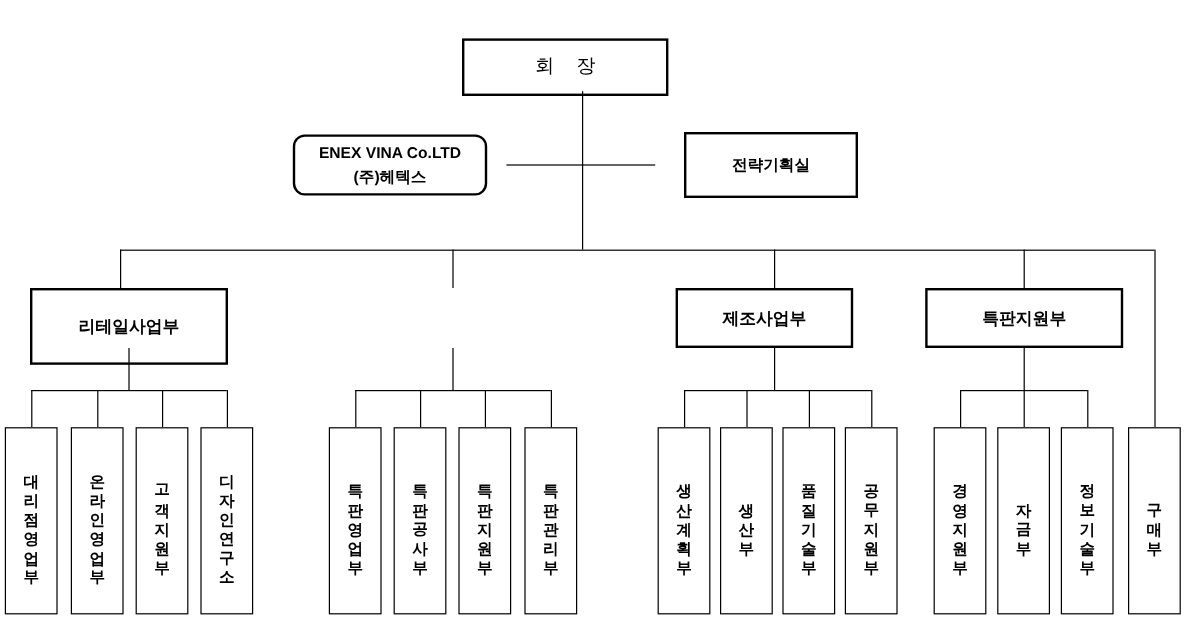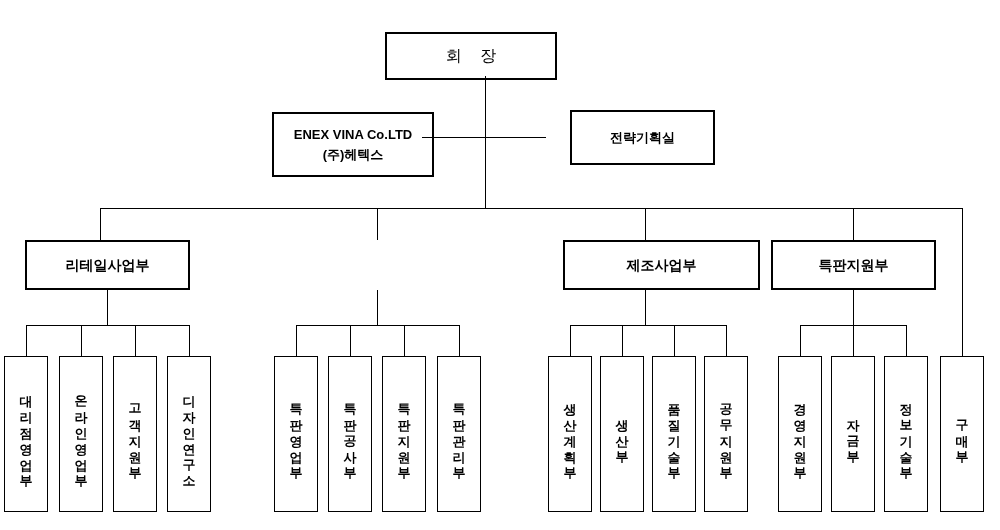--- a/index.html
+++ b/index.html
@@ -81,44 +81,44 @@
 <body>
 
 <div id="chart-root">
 
   <div class="box lvl-top" style="left:385px; top:32px; width:172px; height:48px;">
     <span class="box-label">회  장</span>
   </div>
 
   <div class="line v" style="left:485px; top:76px; width:1px; height:132px;"></div>
 
-  <div class="box lvl-two affiliate" style="left:272px; top:112px; width:162px; height:65px;">
+  <div class="box lvl-two affiliate" style="left:244px; top:112px; width:162px; height:51px;border-radius:10px;">
     <span class="box-label">ENEX VINA Co.LTD
 (주)헤텍스</span>
   </div>
 
   <div class="box lvl-two" style="left:570px; top:110px; width:145px; height:55px;">
     <span class="box-label">전략기획실</span>
   </div>
 
   <div class="line h" style="left:422px; top:137px; width:124px; height:1px;"></div>
 
   <div class="line h" style="left:100px; top:208px; width:862px; height:1px;"></div>
 
   <div class="line v" style="left:100px; top:208px; height:32px;"></div>
   <div class="line v" style="left:377px; top:208px; height:32px;"></div>
   <div class="line v" style="left:645px; top:208px; height:32px;"></div>
   <div class="line v" style="left:853px; top:208px; height:32px;"></div>
 
   <div class="line v" style="left:962px; top:208px; height:148px;"></div>
 
-  <div class="box lvl-div" style="left:25px; top:240px; width:165px; height:50px;">
+  <div class="box lvl-div" style="left:25px; top:240px; width:165px; height:64px;">
     <span class="box-label">리테일사업부</span>
   </div>
-  <div class="box lvl-div" style="left:563px; top:240px; width:197px; height:50px;">
+  <div class="box lvl-div" style="left:563px; top:240px; width:148px; height:50px;">
     <span class="box-label">제조사업부</span>
   </div>
   <div class="box lvl-div" style="left:771px; top:240px; width:165px; height:50px;">
     <span class="box-label">특판지원부</span>
   </div>
 
   <div class="line v" style="left:107px; top:290px; height:35px;"></div>
   <div class="line h" style="left:26px; top:325px; width:163px; height:1px;"></div>
   <div class="line v" style="left:26px; top:325px; height:31px;"></div>
   <div class="line v" style="left:81px; top:325px; height:31px;"></div>

